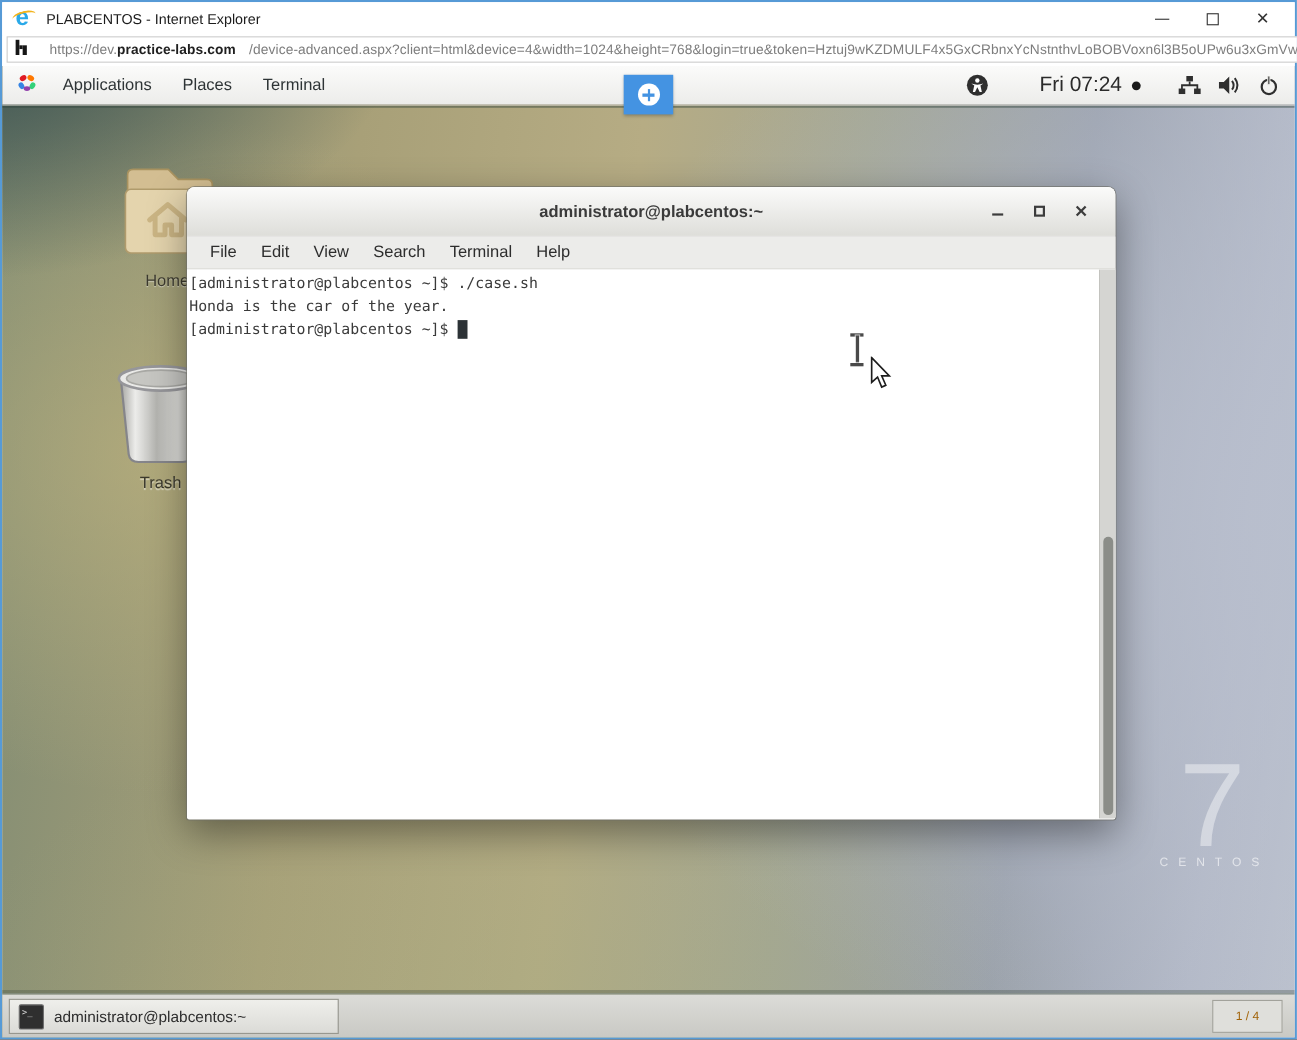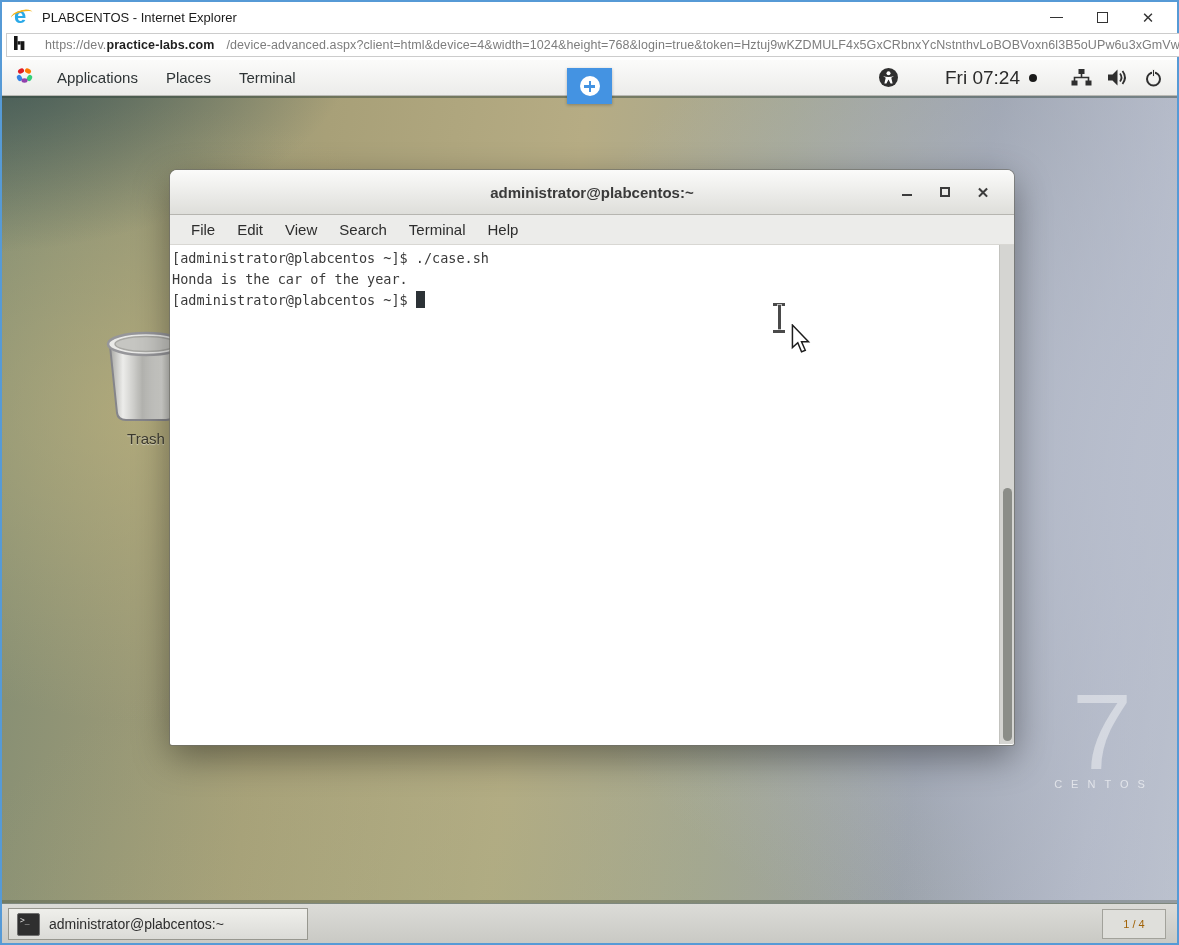--- a/index.html
+++ b/index.html
@@ -211,20 +211,28 @@
             <rect x="7.5" y="0" width="2" height="8" fill="#2f2f2f" stroke="#ededea" stroke-width="1"></rect>
           </svg>
         </span>
       </div>
     </div>
 
     <button class="plus-btn">
       <span class="plus-circle"></span>
     </button>
 
+    <div class="desktop-icon di-home">
+      <svg width="98" height="95" viewBox="0 0 98 95">
+        <path d="M13 32 V16 q0-5 5-5 h32 l9 9 h26 q5 0 5 5 v7 z" fill="#d3be92" stroke="#a8925f" stroke-width="1.5"></path>
+        <rect x="11" y="29" width="77" height="58" rx="5" fill="#e4d4ad" stroke="#b09b6c" stroke-width="1.5"></rect>
+        <path d="M33 57 L49.5 43 L66 57 M38 54.5 v16 h9 v-9 h6 v9 h9 v-16" fill="none" stroke="#cbb584" stroke-width="4.5" stroke-linejoin="round" stroke-linecap="round"></path>
+      </svg>
+      <div class="di-label">Home</div>
+    </div>
 
     <div class="desktop-icon di-trash">
       <svg width="90" height="96" viewBox="0 0 90 96">
         <defs>
           <linearGradient id="metal" x1="0" y1="0" x2="1" y2="0">
             <stop offset="0" stop-color="#a7a7a3"></stop>
               <stop offset=".18" stop-color="#ececea"></stop>
             <stop offset=".45" stop-color="#b5b5b1"></stop>
               <stop offset=".72" stop-color="#dcdcd8"></stop>
             <stop offset="1" stop-color="#8f8f8b"></stop>

